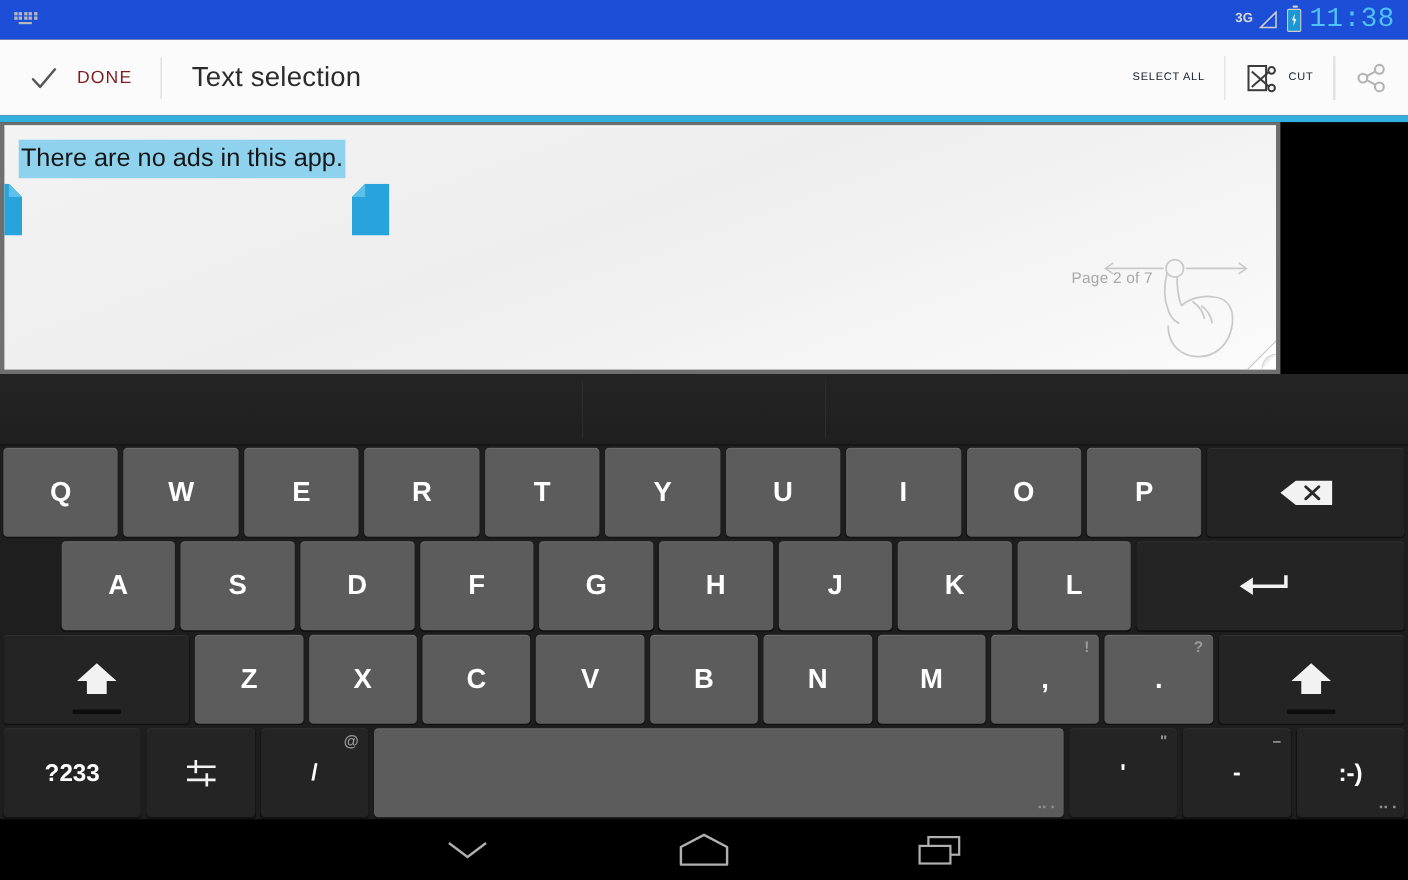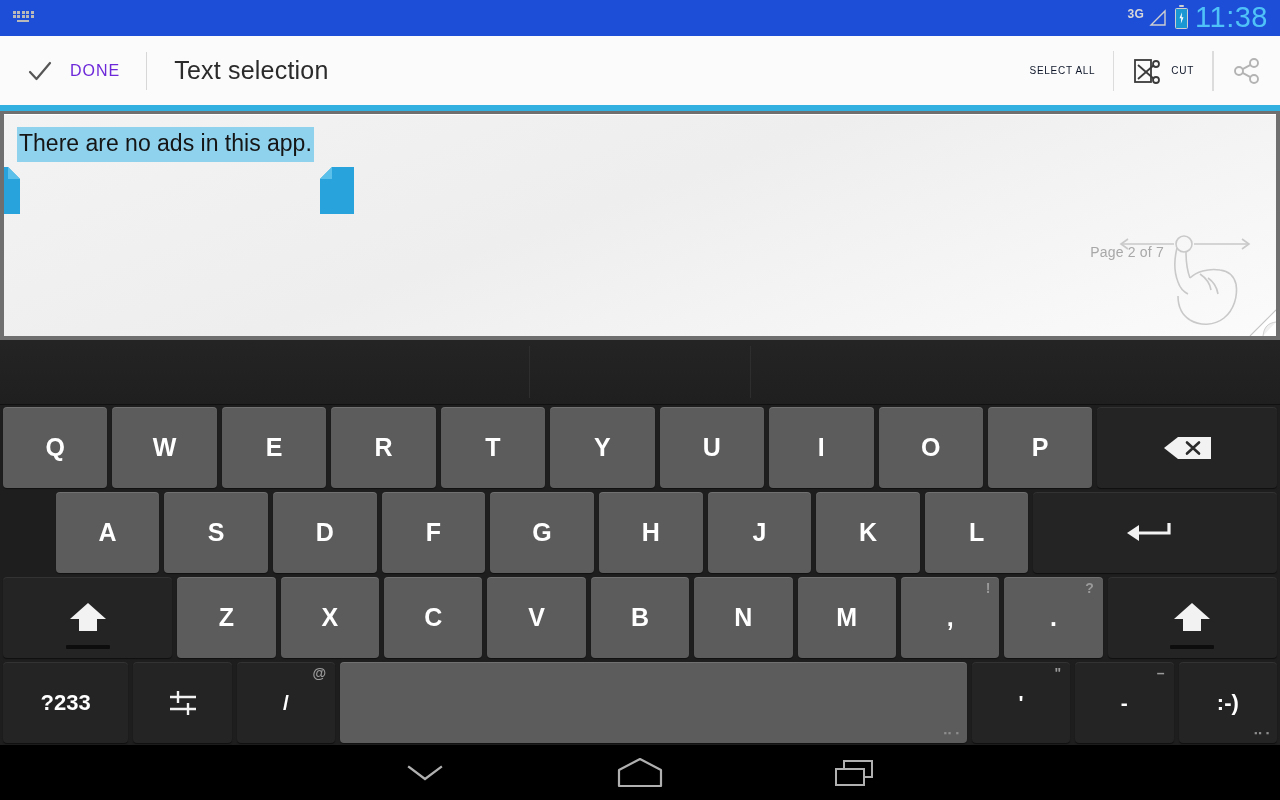--- a/index.html
+++ b/index.html
@@ -39,36 +39,37 @@
     position: relative; width: 13px; height: 21px;
     border: 1.6px solid #cfcfcf; border-radius: 1.5px; background: #1b97d4;
     display: flex; align-items: center; justify-content: center;
   }
   .batt:before {
     content: ""; position: absolute; top: -4px; left: 3.2px;
     width: 5px; height: 2.6px; background: #cfcfcf; border-radius: 1px;
   }
   .bolt { width: 5px; height: 12px; }
   #clock {
-    color: #4fc3f7; font-size: 29px; letter-spacing: .5px; line-height: 1;
+    color: #4fc3f7; font-size: 25px; letter-spacing: .5px; line-height: 1;
     padding-bottom: 2px;
+    font-family: Liberation Mono, monospace;
   }
 
   
   #action-bar {
     position: absolute; top: 36px; left: 0; width: 1280px; height: 69px;
     background: #fbfbfb; display: flex; align-items: center;
   }
   #done-group {
     display: flex; align-items: center; gap: 16px; padding-left: 26px;
     height: 100%;
   }
   .check-icon { width: 28px; height: 28px; }
   #done-label {
-    color: #6d28d9; font-size: 16px; letter-spacing: 1px; font-weight: 500;
+    color: #7f1d1d; font-size: 16px; letter-spacing: 1px; font-weight: 500;
   }
   .vdiv-light { width: 1px; height: 38px; background: #d7d7d7; }
   #ab-divider-1 { margin-left: 26px; }
   #title {
     font-size: 25px; color: #2b2b2b; padding-left: 27px; font-weight: 400;
     letter-spacing: .2px;
   }
   #ab-actions {
     margin-left: auto; display: flex; align-items: center; height: 100%;
   }
@@ -83,21 +84,21 @@
   .cut-icon, .copy-icon, .share-icon { width: 30px; height: 30px; }
 
   
   #accent-bar {
     position: absolute; top: 105px; left: 0; width: 1280px; height: 6px;
     background: #32b0e0;
   }
 
   
   #doc-wrap {
-    position: absolute; top: 111px; left: 0; width: 1280px; height: 229px;
+    position: absolute; top: 111px; left: 0; width: 1164px; height: 229px;
     background: #6f6f6f;
     padding: 3px 4px 4px 4px;
   }
   #doc-page {
     position: relative; width: 100%; height: 100%; overflow: hidden;
     background: linear-gradient(160deg, #f3f3f3 0%, #eeeeee 45%, #fbfbfb 100%);
     box-shadow: inset 0 1px 0 #ffffff;
   }
   #doc-text {
     position: absolute; left: 13px; top: 13px;

